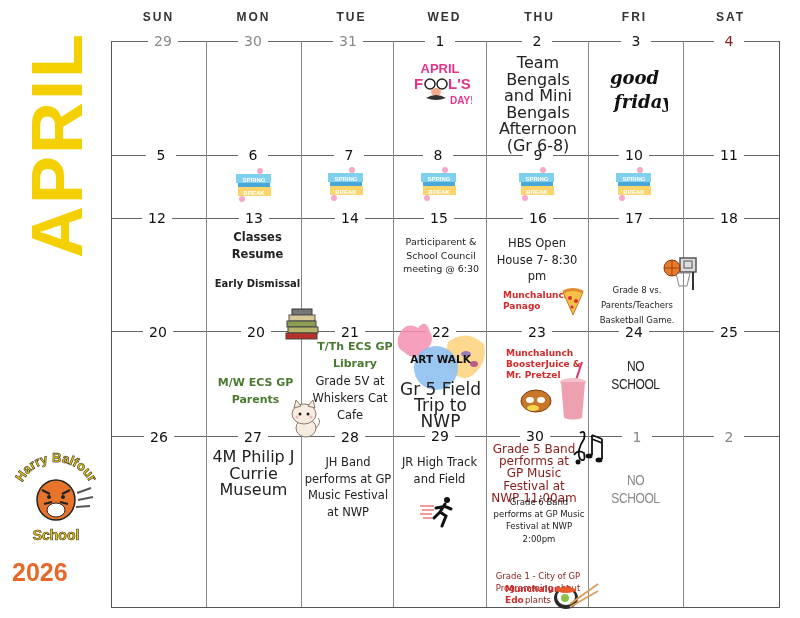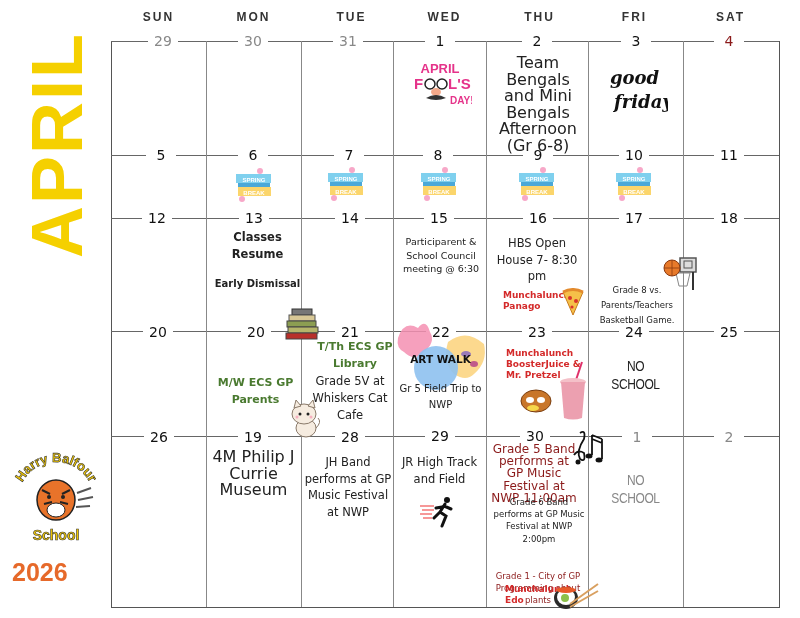--- a/index.html
+++ b/index.html
@@ -93,21 +93,21 @@
 
 <div class="num" style="left:158px;top:332px">20</div>
 <div class="num" style="left:256px;top:332px">20</div>
 <div class="num" style="left:350px;top:332px">21</div>
 <div class="num" style="left:441px;top:332px">22</div>
 <div class="num" style="left:537px;top:332px">23</div>
 <div class="num" style="left:634px;top:332px">24</div>
 <div class="num" style="left:729px;top:332px">25</div>
 
 <div class="num" style="left:159px;top:437px">26</div>
-<div class="num" style="left:253px;top:437px">19</div>
+<div class="num" style="left:253px;top:437px">27</div>
 <div class="num" style="left:350px;top:437px">28</div>
 <div class="num" style="left:440px;top:436px">29</div>
 <div class="num" style="left:535px;top:436px">30</div>
 <div class="num grey" style="left:637px;top:437px">1</div>
 <div class="num grey" style="left:729px;top:437px">2</div>
 
 <svg class="icon" style="left:408px;top:58px;width:64px;height:50px" viewBox="0 0 64 50">
   <text x="32" y="15" text-anchor="middle" font-family="Liberation Sans, sans-serif" font-weight="bold" font-size="13" fill="#e5338a">APRIL</text>
   <text x="6" y="31" font-family="Liberation Sans, sans-serif" font-weight="bold" font-size="15" fill="#e5338a">F</text>
   <circle cx="22" cy="26" r="5" fill="#fff" stroke="#222" stroke-width="1.5"></circle>
@@ -221,21 +221,21 @@
 </svg>
 
 <svg class="icon" style="left:396px;top:318px;width:92px;height:80px" viewBox="0 0 92 80">
   <path d="M2,20 Q8,2 22,10 Q30,0 34,14 Q40,24 28,34 Q18,44 8,34 Q0,30 2,20Z" fill="#f48fb1" opacity="0.85"></path>
   <path d="M52,24 Q70,10 88,26 Q92,44 78,56 Q70,64 58,56 Q46,44 52,24Z" fill="#fbd27a" opacity="0.85"></path>
   <circle cx="40" cy="50" r="22" fill="#8ec1ef" opacity="0.9"></circle>
   <ellipse cx="70" cy="36" rx="5" ry="3" fill="#9a7ab8"></ellipse>
     <ellipse cx="78" cy="46" rx="4" ry="3" fill="#c05a8a"></ellipse>
 </svg>
 <div class="cell-text bold" style="left:393px;top:352px;width:95px;font-size:10.5px;line-height:14px;color:#111">ART WALK</div>
-<div class="cell-text" style="left:393px;top:381px;width:95px;font-size:10px;line-height:16px">Gr 5 Field Trip to NWP</div>
+<div class="cell-text" style="left:393px;top:381px;width:95px;font-size:17px;line-height:16px">Gr 5 Field Trip to NWP</div>
 
 <div class="munch" style="position:absolute;left:506px;top:348px;width:80px">Munchalunch BoosterJuice &amp; Mr. Pretzel</div>
 <svg class="icon" style="left:519px;top:388px;width:34px;height:26px" viewBox="0 0 34 26">
   <ellipse cx="17" cy="13" rx="15" ry="11" fill="#c8762a" stroke="#7a3e10"></ellipse>
   <ellipse cx="11" cy="12" rx="4" ry="3" fill="#fff"></ellipse>
     <ellipse cx="22" cy="12" rx="4" ry="3" fill="#fff"></ellipse>
   <ellipse cx="14" cy="20" rx="6" ry="3" fill="#f6d64a"></ellipse>
 </svg>
 <svg class="icon" style="left:558px;top:360px;width:30px;height:62px" viewBox="0 0 30 62">
   <line x1="18" y1="20" x2="24" y2="2" stroke="#e0306a" stroke-width="2"></line>

